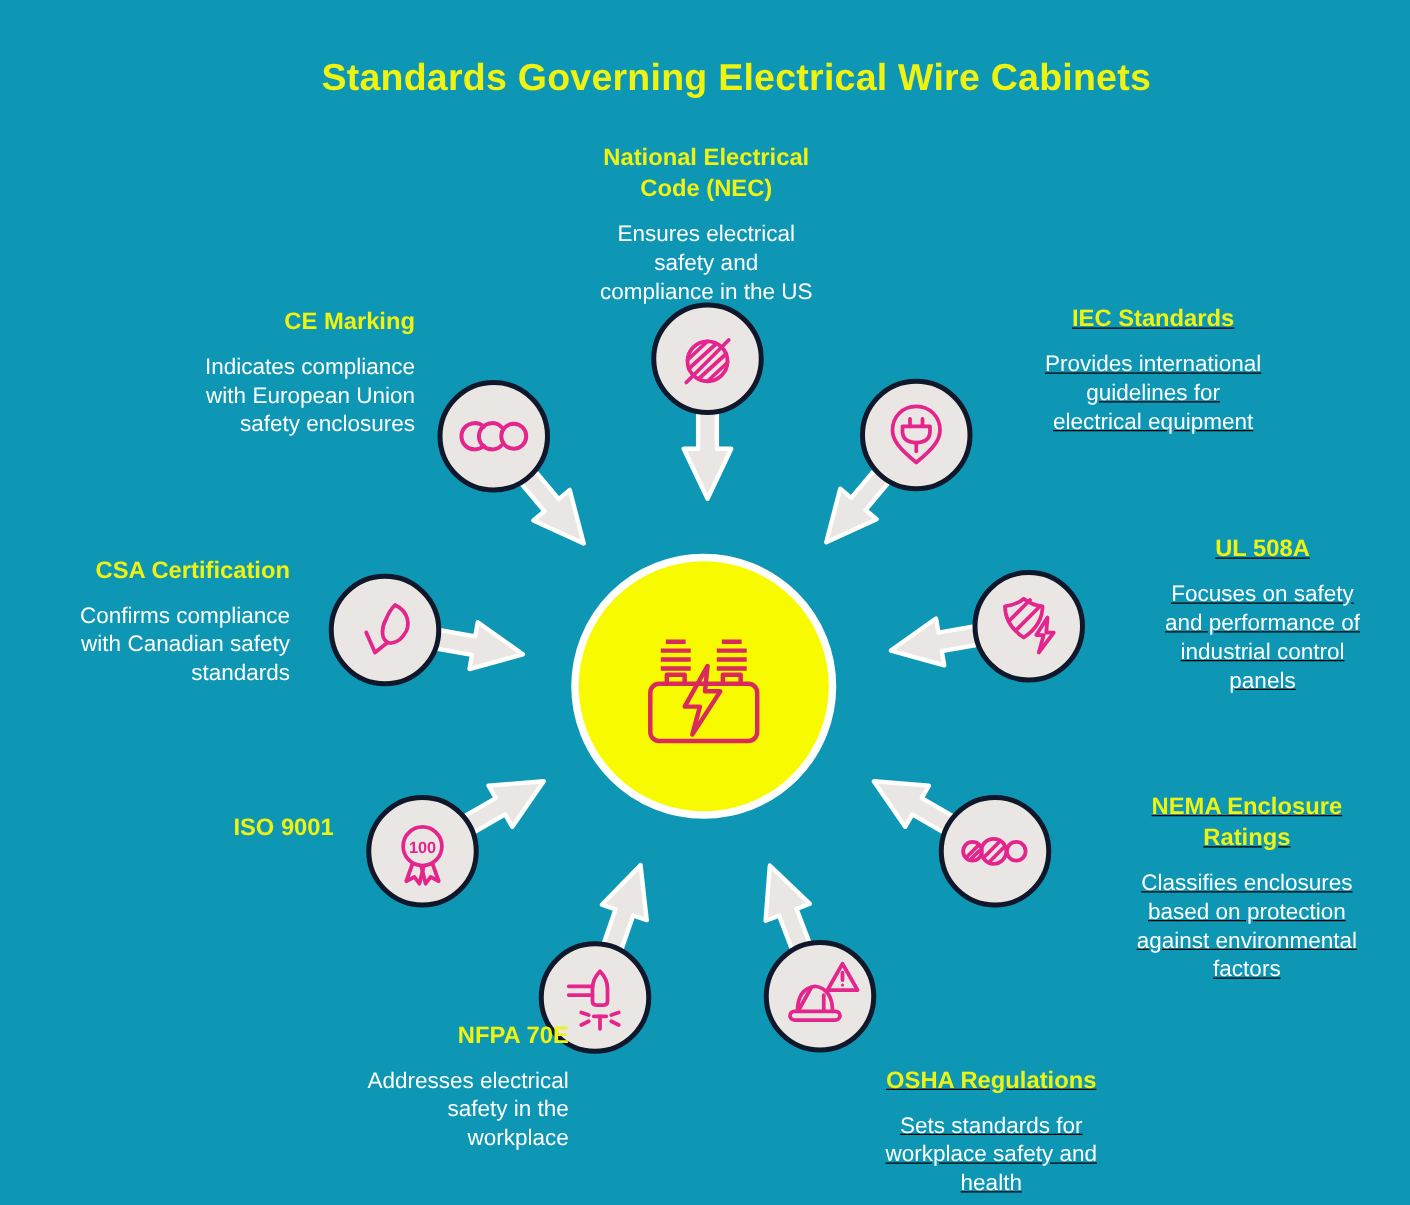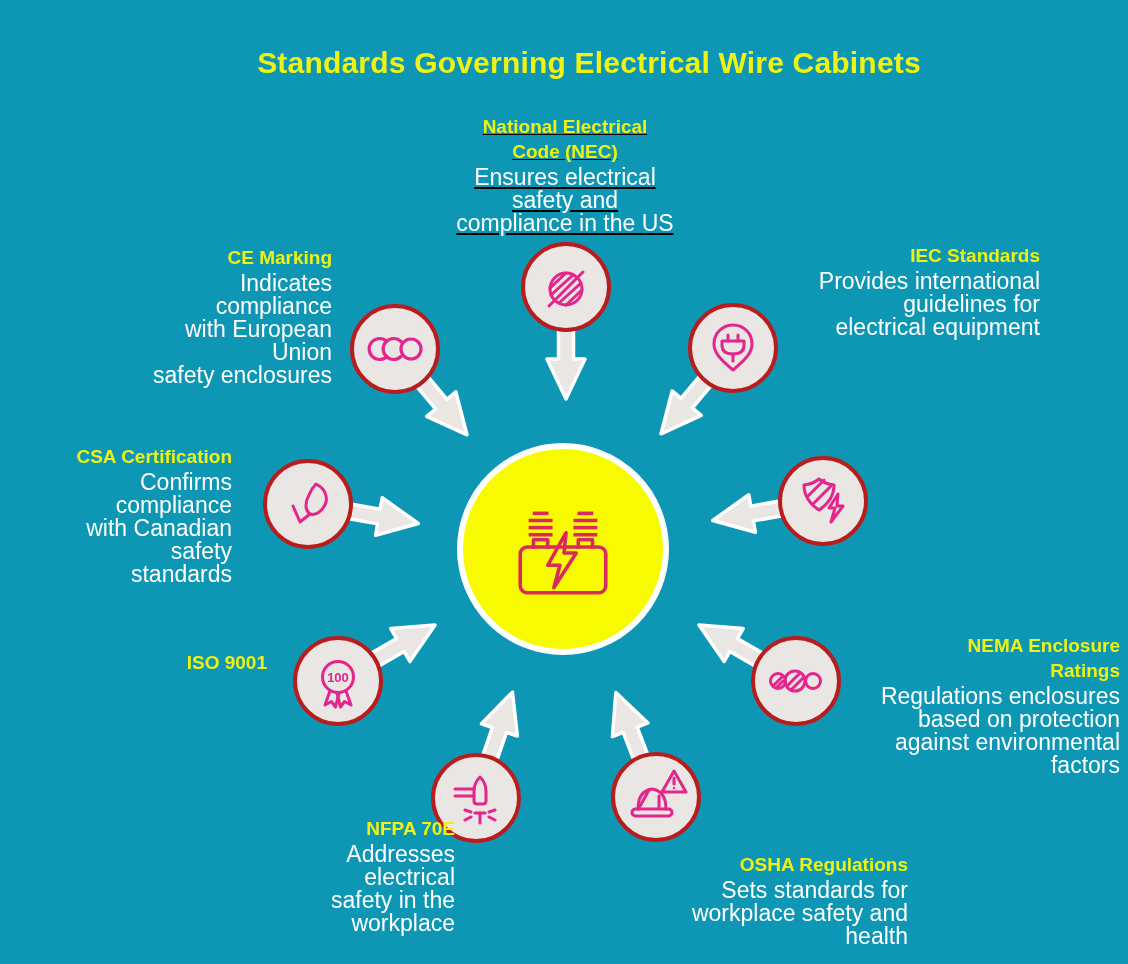--- a/index.html
+++ b/index.html
@@ -20,21 +20,21 @@
   .arrow{
     position:absolute;
     transform-origin:0px 22px;
     z-index:1;
   }
   .node{
     position:absolute;
     width:90px;height:90px;
     box-sizing:border-box;
     background:#e9e6e3;
-    border:4px solid #b91c1c;
+    border:4px solid #0f172a;
     border-radius:50%;
     display:flex;align-items:center;justify-content:center;
     z-index:2;
   }
   .hub{
     position:absolute;
     left:457px;top:443px;
     width:212px;height:212px;
     box-sizing:border-box;
     background:#f8fb00;
@@ -48,27 +48,27 @@
     z-index:3;
   }
   .text .label{
     color:#eef312;
     font-size:19px;font-weight:bold;
     line-height:25px;
     white-space:pre-line;
   }
   .text .desc{
     color:#ffffff;
-    font-size:23px;
+    font-size:18px;
     line-height:23px;
     white-space:pre-line;
-    margin-top:2px;
-  }
-  .t-center{text-align:center;text-decoration:underline;}
-  .t-left{text-align:right;}
+    margin-top:12px;
+  }
+  .t-center{text-align:center;}
+  .t-left{text-align:center;text-decoration:underline;}
   .t-right{text-align:right;}
   svg{display:block;}
 </style>
 </head>
 <body>
 
 <div class="canvas">
 
   <h1 class="title">Standards Governing Electrical Wire Cabinets</h1>
 
@@ -139,20 +139,25 @@
     </svg>
     <div class="node" style="left:778px;top:456px">
       <svg width="58" height="58" viewBox="0 0 58 58" fill="none" stroke="#e3258c" stroke-width="3" stroke-linecap="round" stroke-linejoin="round">
         <path d="M10,13 Q19,12 25,7 Q31,12 40,13 Q40,28 25,38 Q10,28 10,13 Z"></path>
         <path d="M14,24 L30,8"></path>
           <path d="M19,32 L37,14"></path>
         <path d="M44,22 L35,36 L41,36 L37,50 L49,34 L43,34 Z"></path>
       </svg>
     </div>
     <div class="text t-left" style="left:900px;top:427px;width:220px">
+      <div class="label">UL 508A</div>
+      <div class="desc">Focuses on safety
+and performance of
+industrial control
+panels</div>
     </div>
   </div>
 
   <div>
     <svg class="arrow" style="left:796px;top:659px;transform:rotate(210deg)" width="115" height="44" viewBox="0 0 115 44">
       <path d="M0,14.5 L72,14.5 L72,3 L112,22 L72,41 L72,29.5 L0,29.5 Z" fill="#e9e6e3" stroke="#ffffff" stroke-width="3.5" stroke-linejoin="round"></path>
     </svg>
     <div class="node" style="left:751px;top:636px">
       <svg width="58" height="58" viewBox="0 0 58 58" fill="none" stroke="#e3258c" stroke-width="3" stroke-linecap="round">
         <circle cx="11" cy="29" r="7.5"></circle>
@@ -160,21 +165,21 @@
         <circle cx="46" cy="29" r="7.5"></circle>
         <path d="M7,33 L15,25"></path>
           <path d="M10,35 L16,29"></path>
         <path d="M21,33 L32,22"></path>
           <path d="M25,37 L36,26"></path>
       </svg>
     </div>
     <div class="text t-left" style="left:875px;top:633px;width:245px">
       <div class="label">NEMA Enclosure
 Ratings</div>
-      <div class="desc">Regulations enclosures
+      <div class="desc">Classifies enclosures
 based on protection
 against environmental
 factors</div>
     </div>
   </div>
 
   <div>
     <svg class="arrow" style="left:656px;top:775px;transform:rotate(249deg)" width="115" height="44" viewBox="0 0 115 44">
       <path d="M0,14.5 L72,14.5 L72,3 L112,22 L72,41 L72,29.5 L0,29.5 Z" fill="#e9e6e3" stroke="#ffffff" stroke-width="3.5" stroke-linejoin="round"></path>
     </svg>

